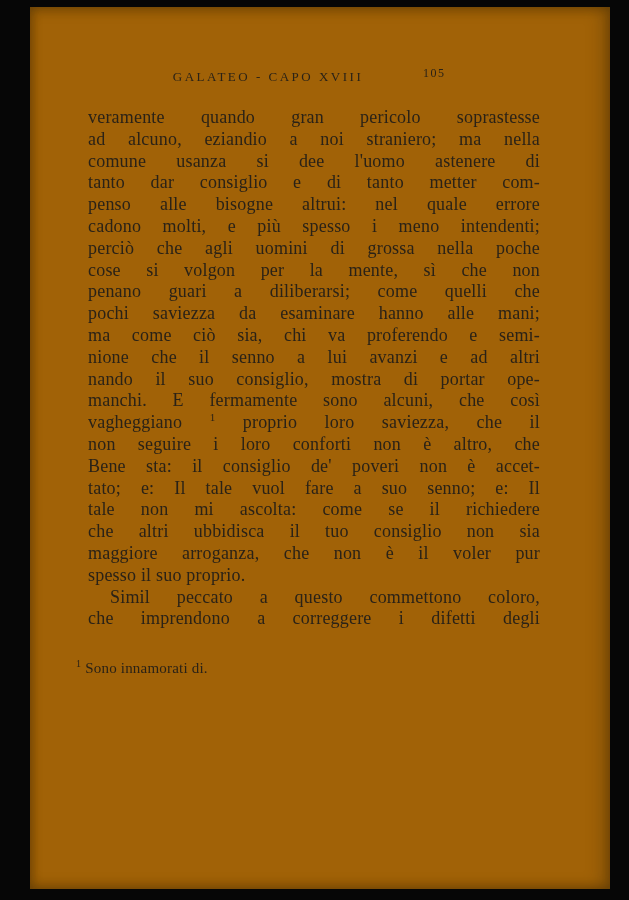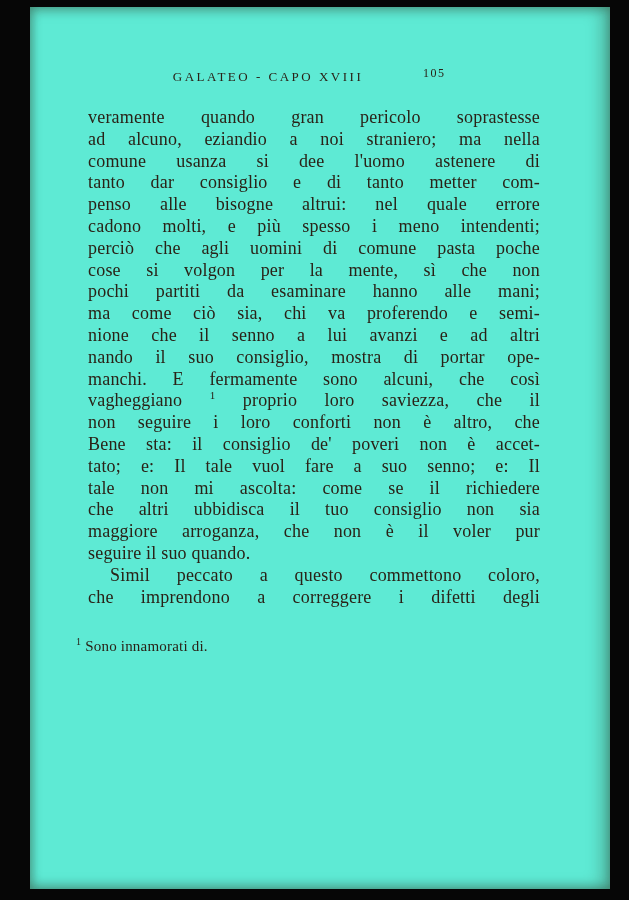--- a/index.html
+++ b/index.html
@@ -10,21 +10,21 @@
     font-family: "Liberation Serif", serif;
   }
   .scan {
     position: relative;
     width: 629px; height: 900px;
     background: #060606;
   }
   .page {
     position: absolute;
     left: 30px; top: 7px; right: 19px; bottom: 11px;
-    background: #5eead4;
+    background: #a16207;
     color: #2a2217;
     box-shadow: inset -8px 0 16px rgba(40,30,10,0.28),
                 inset 4px 0 10px rgba(40,30,10,0.18),
                 inset 0 4px 10px rgba(40,30,10,0.12),
                 inset 0 -4px 10px rgba(40,30,10,0.12);
   }
   .header {
     position: relative;
     margin-top: 62px;
     height: 22px;
@@ -87,35 +87,36 @@
       <span class="page-number">105</span>
     </div>
 
     <div class="body-text" id="body-text">
         <div class="ln"><span>veramente quando gran pericolo soprastesse</span></div>
         <div class="ln"><span>ad alcuno, eziandio a noi straniero; ma nella</span></div>
         <div class="ln"><span>comune usanza si dee l'uomo astenere di</span></div>
         <div class="ln"><span>tanto dar consiglio e di tanto metter com-</span></div>
         <div class="ln"><span>penso alle bisogne altrui: nel quale errore</span></div>
         <div class="ln"><span>cadono molti, e più spesso i meno intendenti;</span></div>
-        <div class="ln"><span>perciò che agli uomini di comune pasta poche</span></div>
+        <div class="ln"><span>perciò che agli uomini di grossa nella poche</span></div>
         <div class="ln"><span>cose si volgon per la mente, sì che non</span></div>
-        <div class="ln"><span>pochi partiti da esaminare hanno alle mani;</span></div>
+        <div class="ln"><span>penano guari a diliberarsi; come quelli che</span></div>
+        <div class="ln"><span>pochi saviezza da esaminare hanno alle mani;</span></div>
         <div class="ln"><span>ma come ciò sia, chi va proferendo e semi-</span></div>
         <div class="ln"><span>nione che il senno a lui avanzi e ad altri</span></div>
         <div class="ln"><span>nando il suo consiglio, mostra di portar ope-</span></div>
         <div class="ln"><span>manchi. E fermamente sono alcuni, che così</span></div>
         <div class="ln"><span>vagheggiano </span><sup class="supref">1</sup><span> proprio loro saviezza, che il</span></div>
         <div class="ln"><span>non seguire i loro conforti non è altro, che</span></div>
         <div class="ln"><span class="it">Bene sta: il consiglio de' poveri non è accet-</span></div>
         <div class="ln"><span class="it">tato</span><span>; e: </span><span class="it">Il tale vuol fare a suo senno</span><span>; e: </span><span class="it">Il</span></div>
         <div class="ln"><span class="it">tale non mi ascolta</span><span>: come se il richiedere</span></div>
         <div class="ln"><span>che altri ubbidisca il tuo consiglio non sia</span></div>
         <div class="ln"><span>maggiore arroganza, che non è il voler pur</span></div>
-        <div class="ln end"><span>seguire il suo quando.</span></div>
+        <div class="ln end"><span>spesso il suo proprio.</span></div>
         <div class="ln indent"><span>Simil peccato a questo commettono coloro,</span></div>
         <div class="ln"><span>che imprendono a correggere i difetti degli</span></div>
       </div>
 
     <div class="footnote"><sup>1</sup><span>Sono innamorati di.</span></div>
 
   </div>
 </div>
 
 </body></html>

